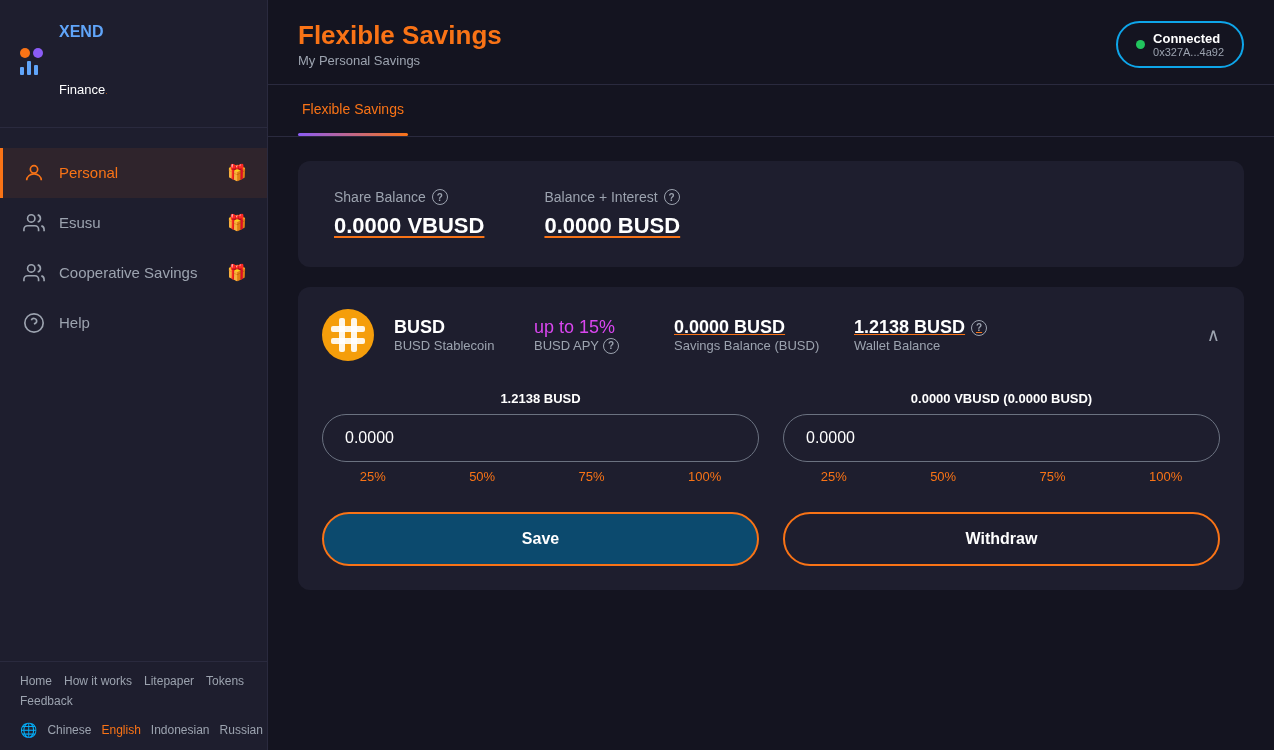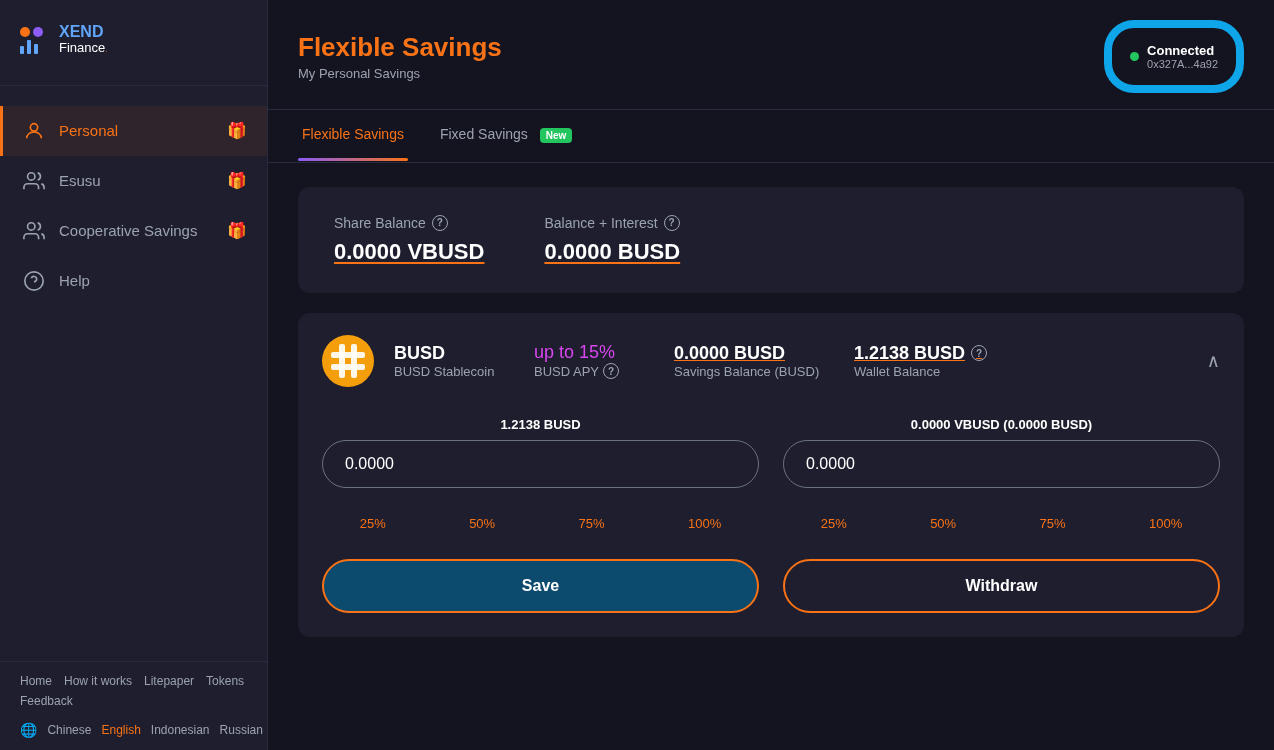--- a/index.html
+++ b/index.html
@@ -40,21 +40,21 @@
     .logo-dot-purple {
       width: 10px; height: 10px; border-radius: 50%; background: #8b5cf6;
     }
     .logo-bars {
       display: flex; gap: 3px; align-items: flex-end;
     }
     .logo-bar {
       width: 4px; background: #60a5fa; border-radius: 1px;
     }
     .logo-text {
-      display: flex; flex-direction: column;
+      display: flex; flex-direction: column; gap: 42px;
     }
     .logo-xend {
       font-size: 16px; font-weight: 700; color: #60a5fa; line-height: 1;
     }
     .logo-finance {
       font-size: 13px; color: #fff; line-height: 1.3;
     }
     .logo-dot-small { font-size: 8px; }
 
     .sidebar-divider {
@@ -127,23 +127,23 @@
     }
     .header-left {}
     .header-title {
       font-size: 26px; font-weight: 600; color: #f97316; line-height: 1.2;
     }
     .header-subtitle {
       font-size: 13px; color: #9ca3af; margin-top: 2px;
     }
     .connected-badge {
       display: flex; align-items: center; gap: 8px;
-      border: 8px solid #0ea5e9;
+      border: 2px solid #0ea5e9;
       border-radius: 30px;
-      padding: 15px 18px;
+      padding: 8px 18px;
     }
     .connected-dot {
       width: 9px; height: 9px; border-radius: 50%; background: #22c55e;
     }
     .connected-text { font-size: 13px; font-weight: 600; color: #fff; }
     .connected-addr { font-size: 11px; color: #9ca3af; }
 
     
     .tabs {
       display: flex;
@@ -272,21 +272,21 @@
       background: transparent;
       border: 1.5px solid #6b7280;
       border-radius: 30px;
       padding: 14px 22px;
       color: #fff;
       font-size: 16px;
       outline: none;
       width: 100%;
     }
     .percent-row {
-      display: flex; gap: 8px; margin-top: 24px; justify-content: space-around;
+      display: flex; gap: 8px; margin-top: 3px; justify-content: space-around;
     }
     .pct-btn {
       color: #f97316; font-size: 13px; font-weight: 500; cursor: pointer;
       padding: 4px 8px; background: none; border: none;
     }
 
     .action-row {
       display: flex;
       gap: 24px;
       padding: 0 24px 24px 24px;
@@ -421,24 +421,20 @@
         <div class="connected-text">Connected</div>
         <div class="connected-addr">0x327A...4a92</div>
       </div>
     </div>
   </header>
 
   <div class="tabs">
     <div class="tab active">
       <span>Flexible Savings</span>
     </div>
-    <div class="tab">
-      <span>Fixed Savings</span>
-      <span class="tab-new-badge">New</span>
-    </div>
   </div>
 
   <div class="balance-card">
     <div class="balance-item">
       <div class="balance-label">
         <span>Share Balance</span>
         <span class="help-circle">?</span>
       </div>
       <div class="balance-value">0.0000 VBUSD</div>
     </div>

